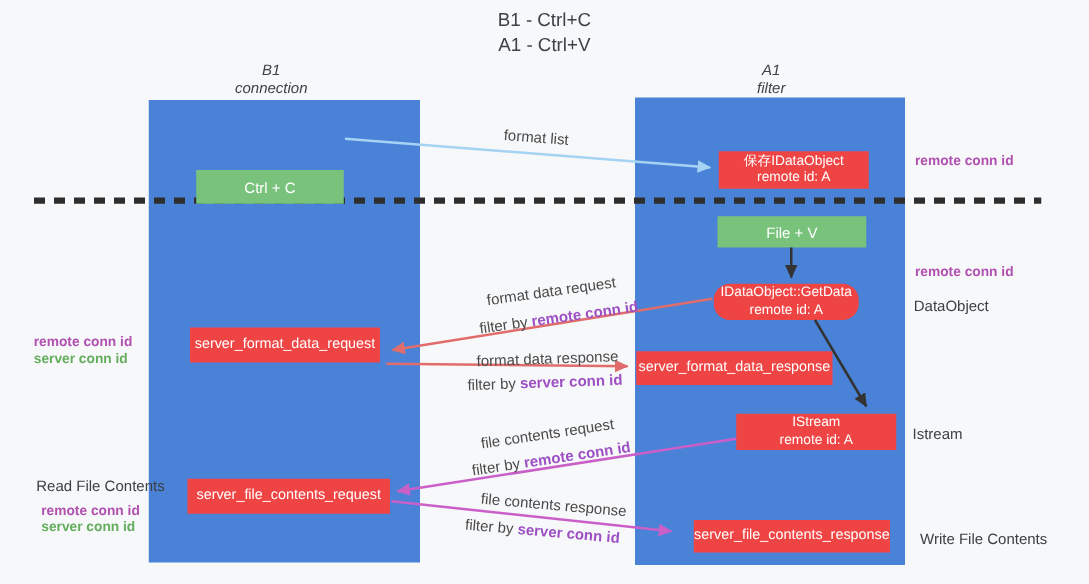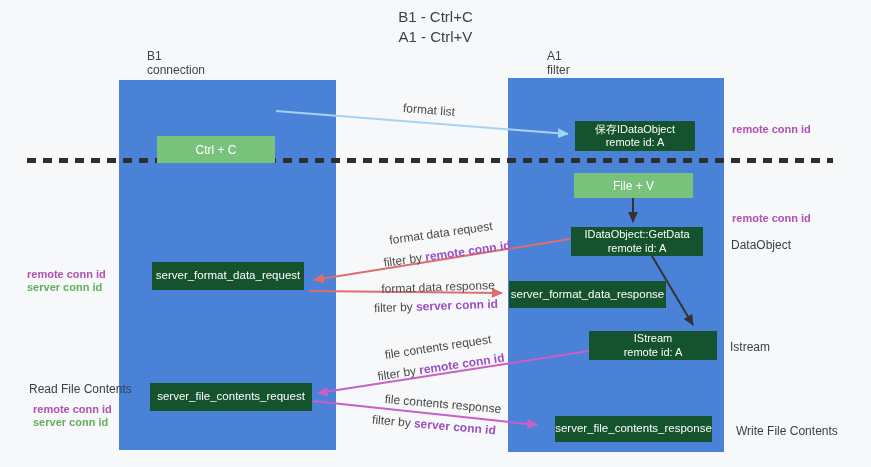--- a/index.html
+++ b/index.html
@@ -1,27 +1,27 @@
 <!DOCTYPE html>
 <html><head>
 <meta charset="utf-8">
 <style>
   html,body{margin:0;padding:0;}
   body{font-family:"Liberation Sans","DejaVu Sans",sans-serif;}
   .stage{position:relative;width:871px;height:467px;background:#f7f8fa;overflow:hidden;}
   .abs{position:absolute;}
   .title-block{left:0;top:7px;width:871px;text-align:center;color:#3f4245;font-size:15px;line-height:20px;}
-  .col-header{top:49px;width:140px;color:#3f4245;font-size:12px;line-height:14px;}
+  .col-header{top:49px;width:140px;text-align:center;color:#3f4245;font-size:12px;line-height:14px;font-style:italic;}
   .lifeline{background:#4a82d8;}
   .dashline{left:27px;top:158px;width:806px;height:5px;
     background:repeating-linear-gradient(90deg,#2e2e2e 0 9px,transparent 9px 16px);}
   .node{display:flex;flex-direction:column;align-items:center;justify-content:center;
     color:#fff;text-align:center;white-space:nowrap;}
   .green{background:#79c27c;font-size:12px;}
-  .orange{background:#14532d;font-size:11px;line-height:13.5px;}
+  .orange{background:#ef4444;font-size:11px;line-height:13.5px;}
   .orange.single{font-size:11.5px;}
   .msg{transform:translate(-50%,-50%);white-space:nowrap;font-size:12px;color:#4a4a4a;}
   .msg .fkey{font-weight:bold;color:#9d4fc4;}
   .side-purple{color:#b050b0;font-weight:bold;font-size:11px;line-height:13px;white-space:nowrap;}
   .side-green{color:#64ad5d;font-weight:bold;font-size:11px;line-height:13px;white-space:nowrap;}
   .side-dark{color:#3c4043;font-size:12px;white-space:nowrap;}
   svg.overlay{position:absolute;left:0;top:0;z-index:7;pointer-events:none;}
   .node{z-index:6;}
   .lbl{z-index:8;}
 </style>
@@ -83,21 +83,21 @@
     <div>server_file_contents_request</div>
   </div>
 
   <div class="abs node orange" style="left:575px;top:121px;width:120px;height:30px;">
     <div>保存IDataObject</div>
     <div>remote id: A</div>
   </div>
   <div class="abs node green" style="left:574px;top:173px;width:119px;height:25px;">
     <div>File + V</div>
   </div>
-  <div class="abs node orange" style="left:571px;top:227px;width:132px;height:29px;">
+  <div class="abs node orange" style="left:571px;top:227px;width:116px;height:29px;border-radius:13px;">
     <div>IDataObject::GetData</div>
     <div>remote id: A</div>
   </div>
   <div class="abs node orange single" style="left:509px;top:281px;width:157px;height:27px;">
     <div>server_format_data_response</div>
   </div>
   <div class="abs node orange" style="left:589px;top:331px;width:128px;height:29px;">
     <div>IStream</div>
     <div>remote id: A</div>
   </div>

